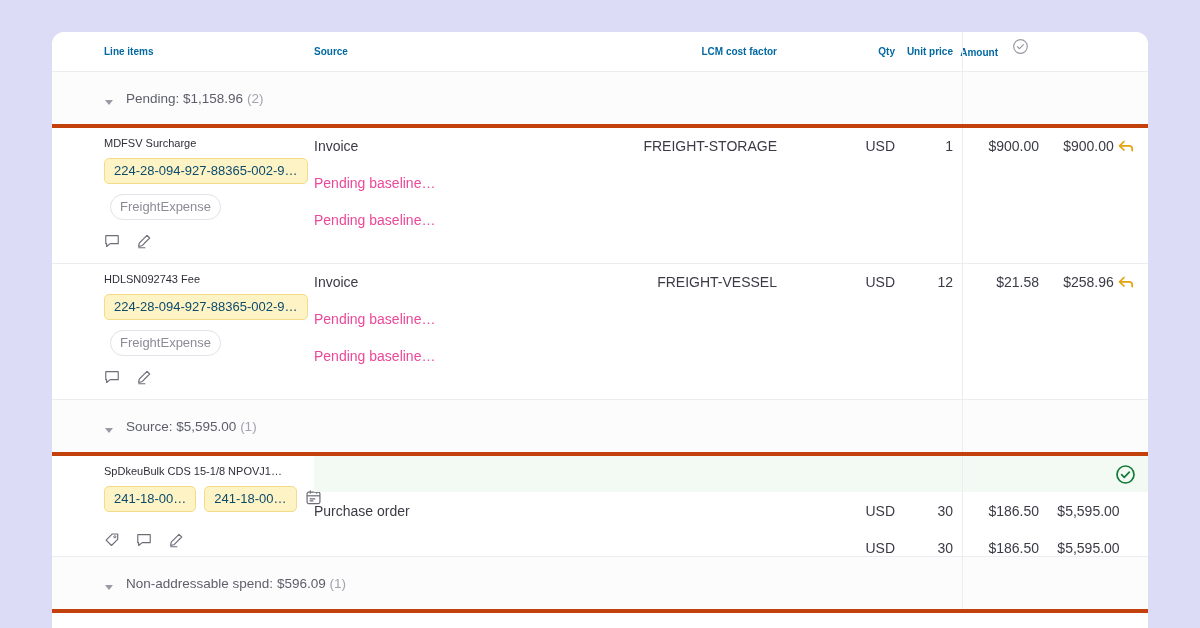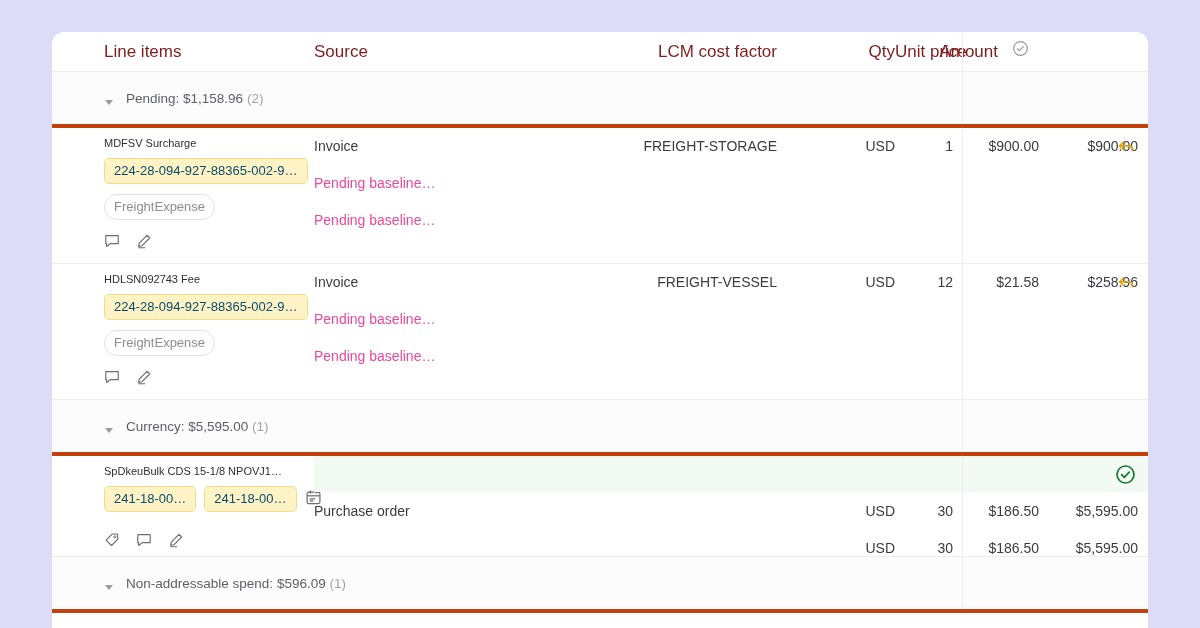--- a/index.html
+++ b/index.html
@@ -28,33 +28,34 @@
     display: grid;
     grid-template-columns: 262px 228px 235px 118px 58px 86px 109px;
     width: 1096px;
   }
   .c-line   { padding-left: 52px; }
   .c-src    { }
   .c-lcm    { text-align: right; }
   .c-cur    { text-align: right; }
   .c-qty    { text-align: right; }
   .c-unit   { text-align: right; }
-  .c-amt    { text-align: right; padding-right: 10px; }
+  .c-amt    { text-align: center; padding-right: 10px; }
 
   
   .hdr {
     border-bottom: 1px solid #ececf1;
     height: 40px;
     position: relative;
   }
   .hdr > div {
-    font-size: 17px;
-    color: #7f1d1d;
+    font-size: 10px;
+    color: #0369a1;
     line-height: 40px;
     white-space: nowrap;
+    font-weight: bold;
   }
   .hdr .c-amt { position: relative; }
   .amt-wrap { display: flex; align-items: center; justify-content: flex-end; gap: 14px; height: 40px; }
   .hdr .amt-label { line-height: normal; }
 
   
   .vdiv {
     position: absolute;
     left: 910px;
     top: 0;
@@ -129,20 +130,21 @@
   .badge-g {
     display: inline-block;
     margin-top: 10px;
     background: #ffffff;
     border: 1px solid #e2e2e8;
     border-radius: 13px;
     color: #8c8c98;
     font-size: 13px;
     padding: 4px 9px 5px;
     white-space: nowrap;
+    margin-left: 6px;
   }
   .iconrow { display: flex; align-items: center; gap: 16px; margin-top: 13px; padding-bottom: 14px; }
   .iconrow svg { display: block; }
 
   .rowend { position: absolute; right: 12px; top: 8px; }
 
   .sp-bottom { padding-bottom: 6px; }
 
   svg { overflow: visible; }
 </style>
@@ -274,21 +276,21 @@
       </div>
     </div>
 
     <div class="group">
       <span class="caret">
         <svg width="10" height="10" viewBox="0 0 10 10">
             <path d="M1 3h8L5 8z" fill="#9a9aa5"></path>
           </svg>
       </span>
       <span class="gtext">
-        <span>Currency:</span>
+        <span>Source:</span>
         <span>$5,595.00</span>
         <span class="gcount">(1)</span>
       </span>
       <div class="vdiv"></div>
     </div>
 
     <div class="row row-green">
       <div class="grid">
         <div class="c-line">
           <div class="title">SpDkeuBulk CDS 15-1/8 NPOVJ1…</div>

